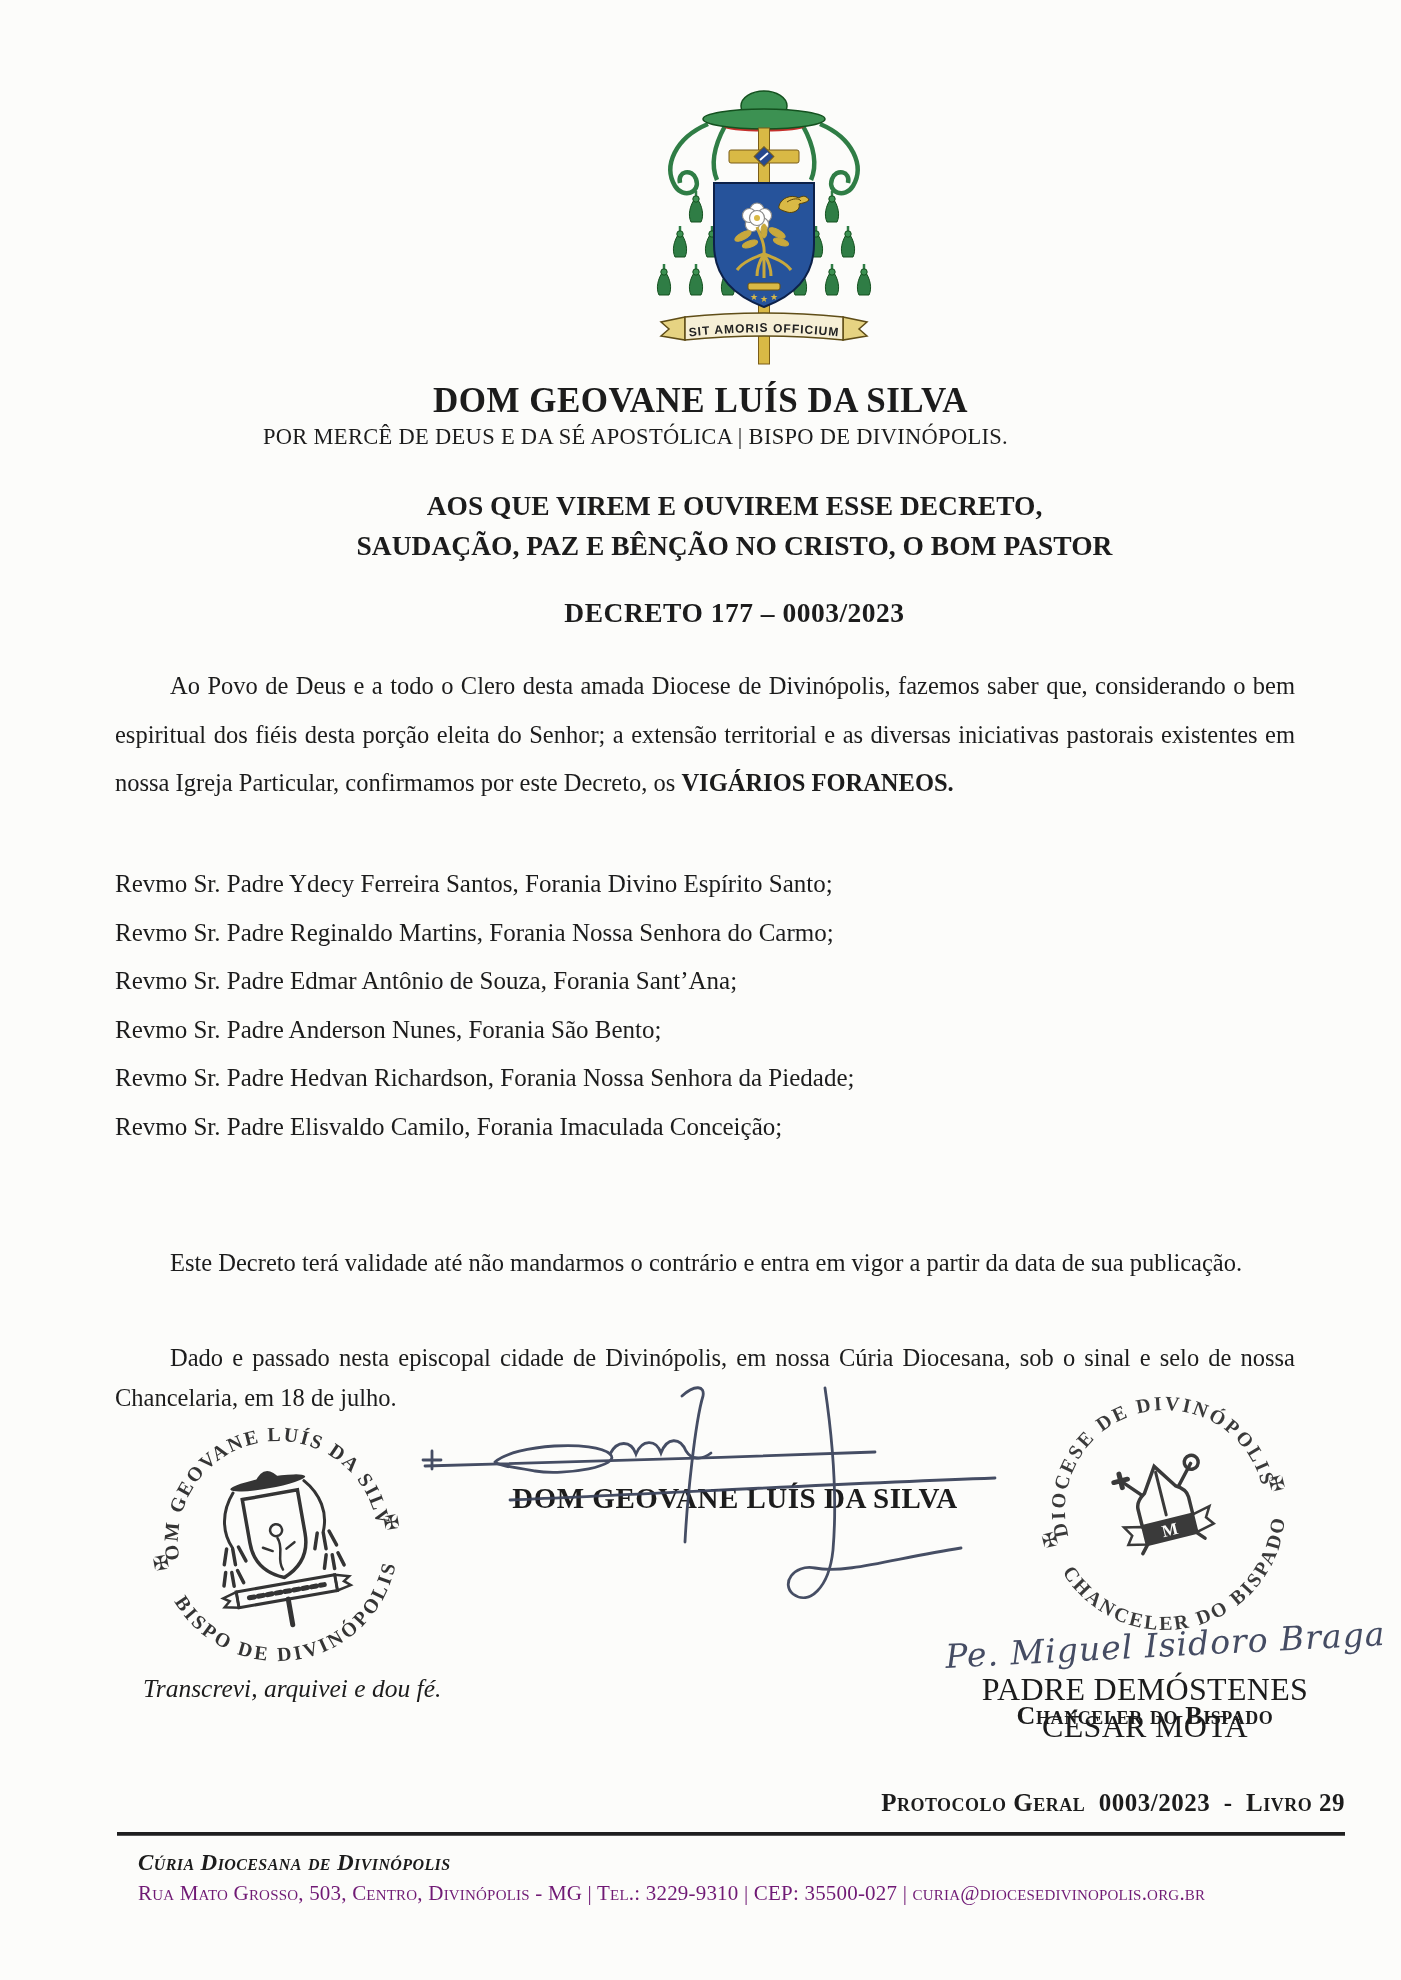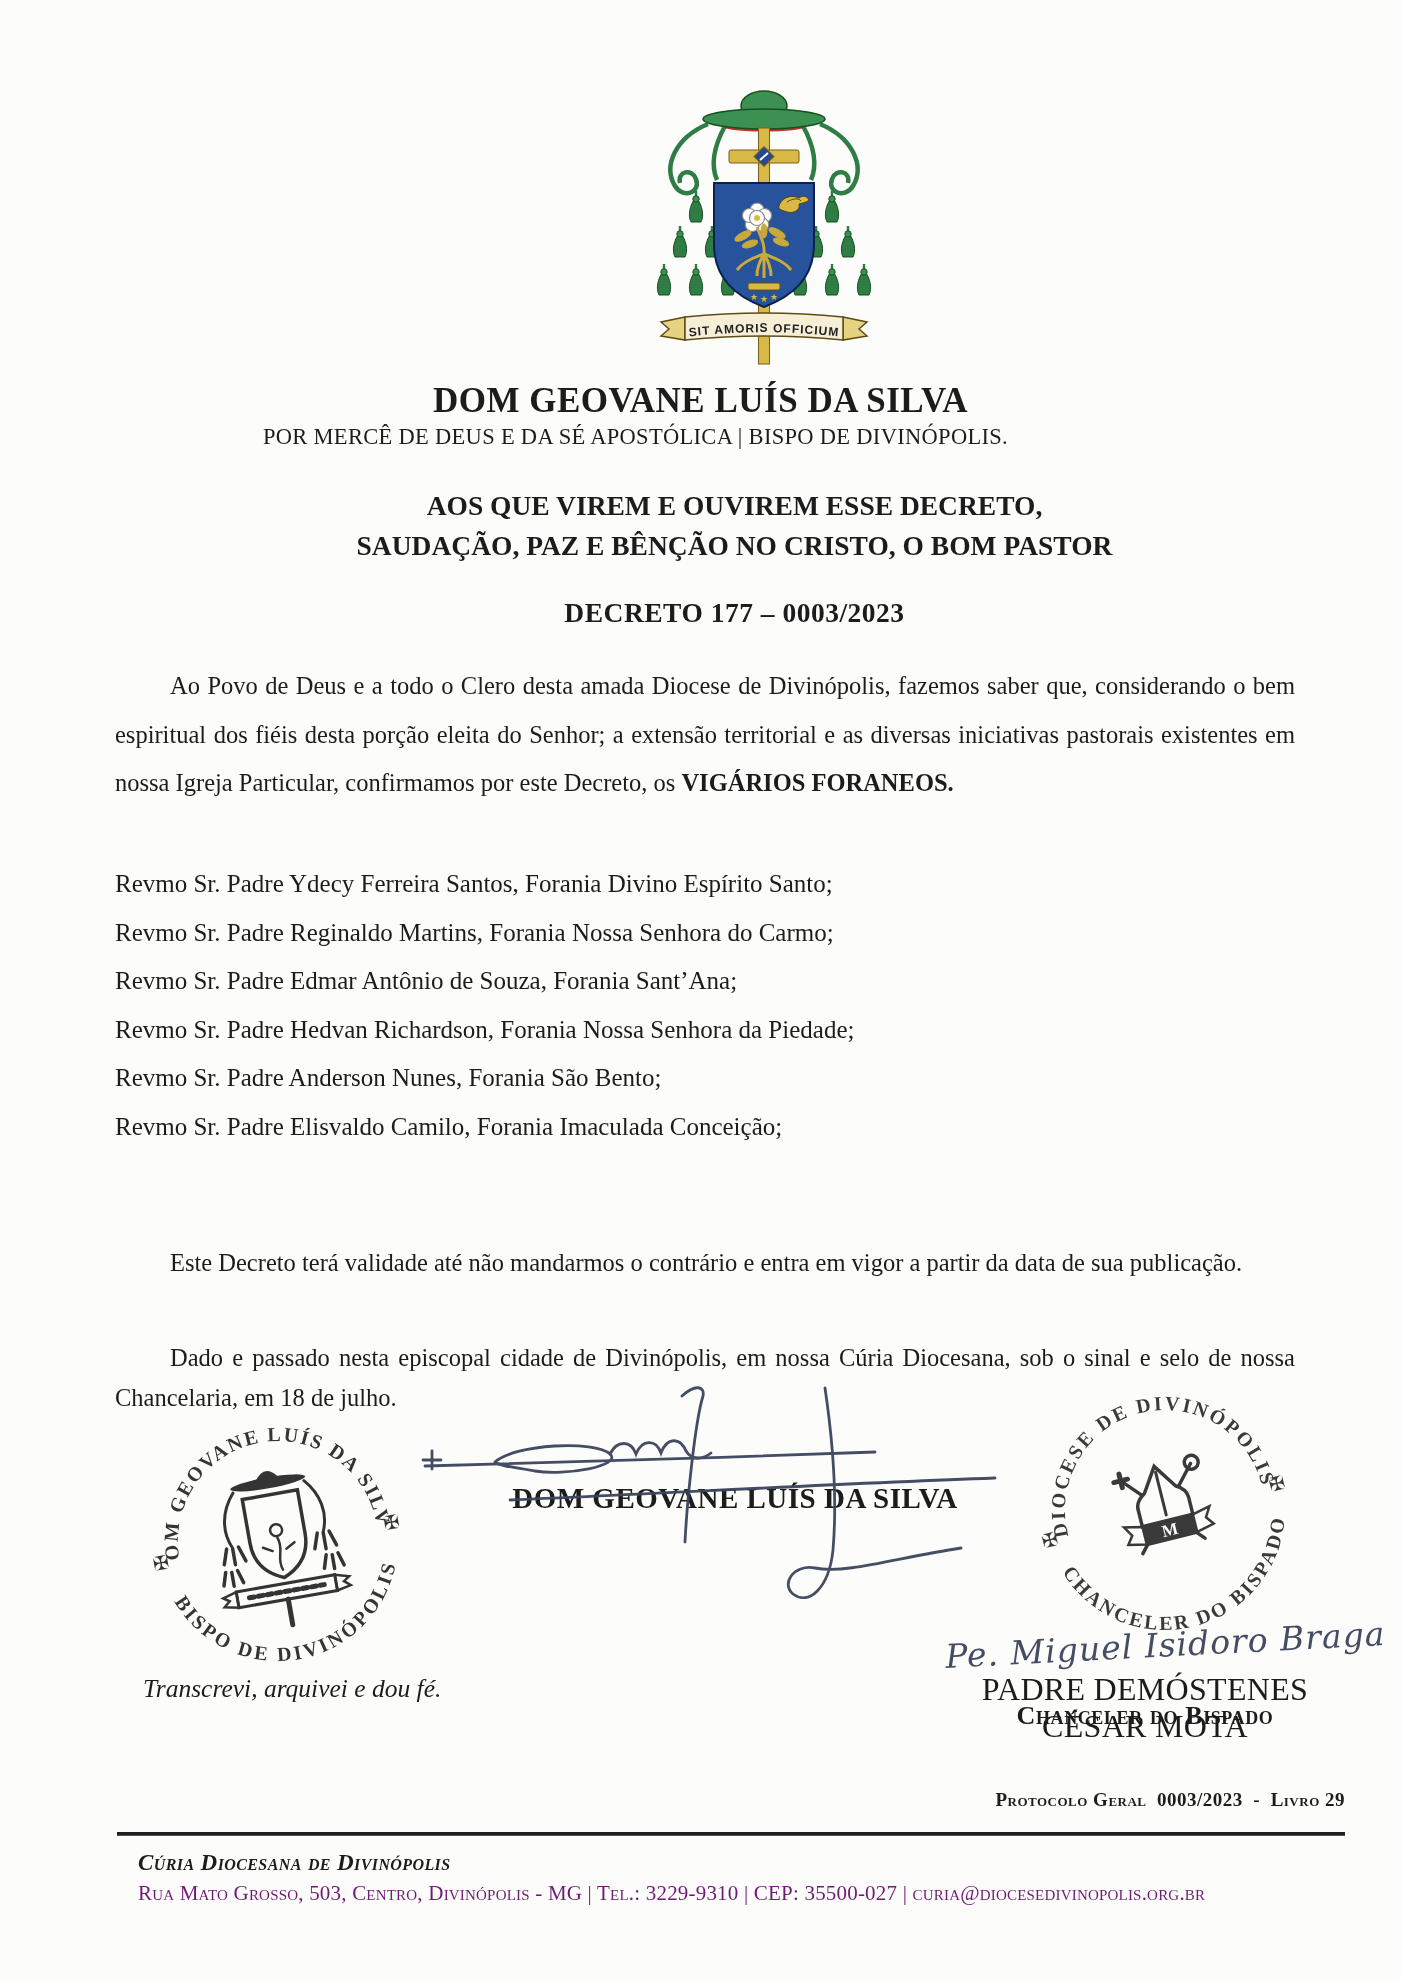--- a/index.html
+++ b/index.html
@@ -34,21 +34,21 @@
 
   .chancellor-hand{
     top:1626px;left:945px;width:420px;text-align:center;white-space:nowrap;
     font-family:"DejaVu Serif",serif;font-style:italic;font-size:33px;color:#454c63;
     transform:rotate(-3deg);z-index:5;letter-spacing:1px;
   }
   .chancellor-name{top:1671px;left:935px;width:420px;font-size:32px;letter-spacing:.3px;}
   .chancellor-title{top:1701px;left:935px;width:420px;font-size:26px;font-weight:bold;font-variant:small-caps;letter-spacing:.6px;}
   .notary-note{top:1674px;left:143px;font-style:italic;font-size:25.5px;}
 
-  .protocol{top:1789px;right:56px;font-size:19px;font-weight:bold;font-variant:small-caps;letter-spacing:.5px;white-space:pre;}
+  .protocol{top:1789px;right:56px;font-size:25px;font-weight:bold;font-variant:small-caps;letter-spacing:.5px;white-space:pre;}
   .footer-rule{top:1832px;left:117px;width:1228px;height:3px;background:#1f1f1f;border-bottom:1px solid #555;}
   .curia-name{top:1850px;left:138px;font-size:23px;font-weight:bold;font-variant:small-caps;letter-spacing:.4px;font-style:italic;}
   .curia-address{top:1881px;left:138px;font-size:21px;font-variant:small-caps;color:#701a75;letter-spacing:.2px;}
 
   .arms{left:653px;top:86px;}
 </style>
 </head>
 <body>
 
 <div class="page">
@@ -153,22 +153,22 @@
   </div>
 
   <div class="abs decree-title center">DECRETO 177 – 0003/2023</div>
 
   <p class="abs para para-intro"><span>Ao Povo de Deus e a todo o Clero desta amada Diocese de Divinópolis, fazemos saber que, considerando o bem espiritual dos fiéis desta porção eleita do Senhor; a extensão territorial e as diversas iniciativas pastorais existentes em nossa Igreja Particular, confirmamos por este Decreto, os </span><b>VIGÁRIOS FORANEOS.</b></p>
 
   <div class="abs vicars">
       <div class="vicar-line">Revmo Sr. Padre Ydecy Ferreira Santos, Forania Divino Espírito Santo;</div>
       <div class="vicar-line">Revmo Sr. Padre Reginaldo Martins, Forania Nossa Senhora do Carmo;</div>
       <div class="vicar-line">Revmo Sr. Padre Edmar Antônio de Souza, Forania Sant’Ana;</div>
+      <div class="vicar-line">Revmo Sr. Padre Anderson Nunes, Forania São Bento;</div>
       <div class="vicar-line">Revmo Sr. Padre Hedvan Richardson, Forania Nossa Senhora da Piedade;</div>
-      <div class="vicar-line">Revmo Sr. Padre Anderson Nunes, Forania São Bento;</div>
       <div class="vicar-line">Revmo Sr. Padre Elisvaldo Camilo, Forania Imaculada Conceição;</div>
     </div>
 
   <p class="abs para para-validity">Este Decreto terá validade até não mandarmos o contrário e entra em vigor a partir da data de sua publicação.</p>
 
   <p class="abs para para-issued">Dado e passado nesta episcopal cidade de Divinópolis, em nossa Cúria Diocesana, sob o sinal e selo de nossa Chancelaria, em 18 de julho.</p>
 
   <svg class="abs seal seal-left" width="270" height="270" viewBox="0 0 270 270">
     <defs>
       <path id="lsTop" d="M 35,135 A 100,100 0 0 1 235,135"></path>

